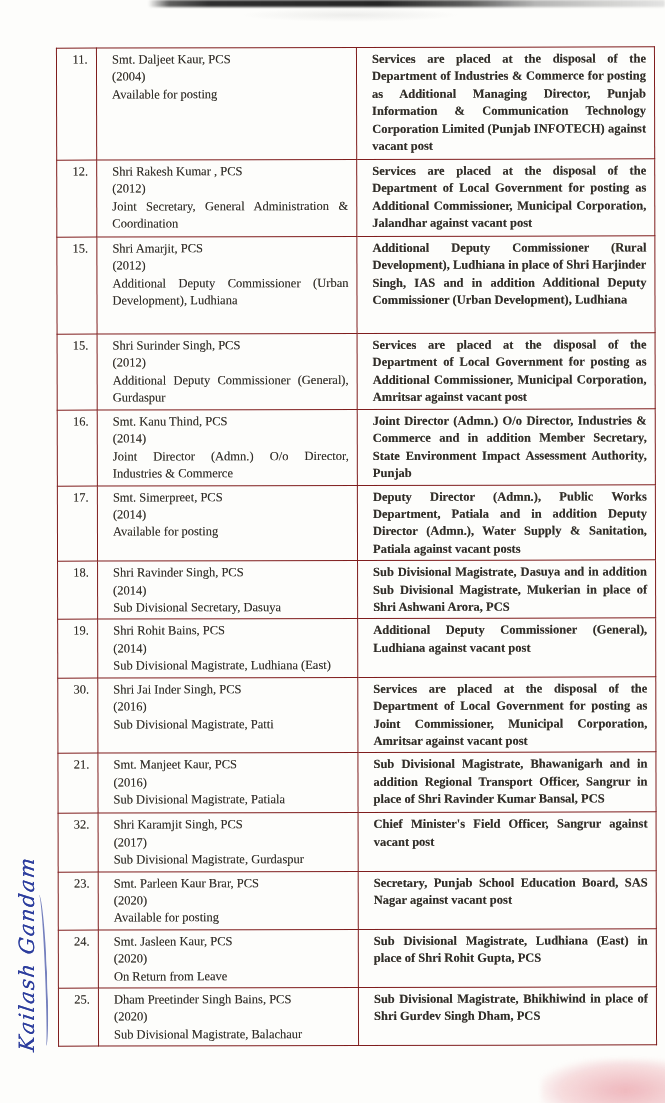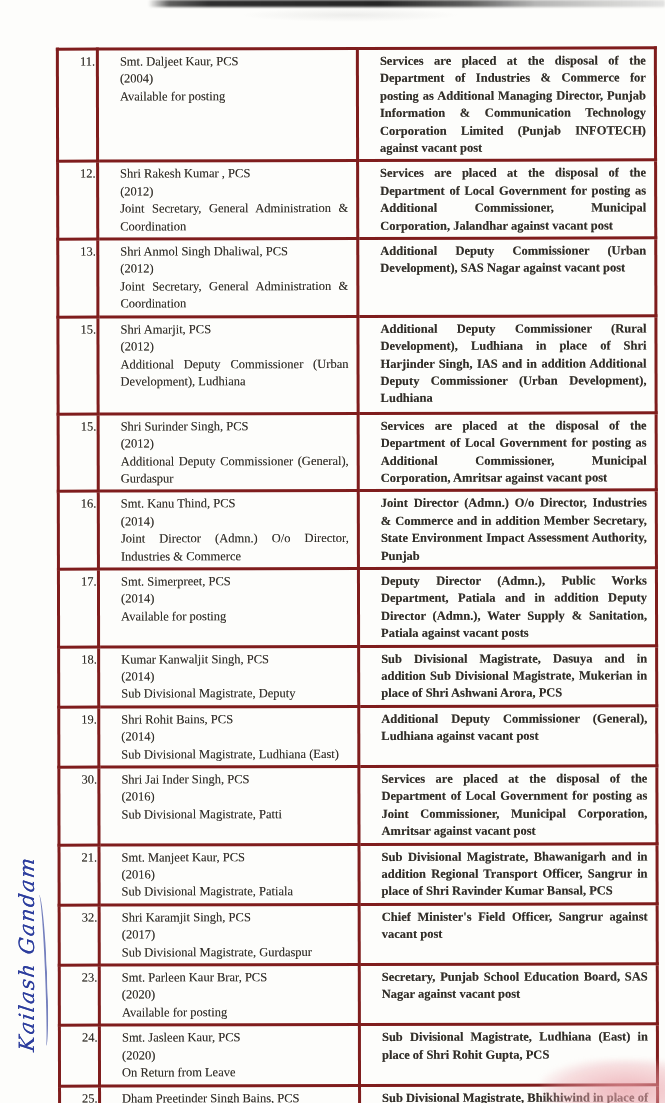--- a/index.html
+++ b/index.html
@@ -63,23 +63,23 @@
     width: 598px;
     border-collapse: collapse;
     table-layout: fixed;
     transform: rotate(-0.12deg);
     color: #312e29;
     font-size: 12.5px;
     line-height: 17.4px;
     text-shadow: 0 0 0.5px rgba(70,62,52,.55);
   }
   table.orders td {
-    border: 3px solid #7f1d1d;
+    border: 1px solid #7f1d1d;
     vertical-align: top;
-    padding: 3px 8px 2px 21px;
+    padding: 3px 8px 2px 15px;
   }
   td.c-sno { text-align: center; padding-left: 2px; padding-right: 4px; }
   td.c-officer p, td.c-posting p {
     margin: 0;
     text-align: justify;
   }
   td.c-posting { padding-left: 8px; font-weight: bold; }
 </style>
 </head>
 <body>
@@ -112,31 +112,20 @@
     <td class="c-sno">12.</td>
     <td class="c-officer">
             <p>Shri Rakesh Kumar , PCS</p>
             <p>(2012)</p>
             <p>Joint Secretary, General Administration &amp; Coordination</p>
           </td>
     <td class="c-posting">
             <p>Services are placed at the disposal of the Department of Local Government for posting as Additional Commissioner, Municipal Corporation, Jalandhar against vacant post</p>
           </td>
   </tr>
-        <tr style="height: 73px;">
-    <td class="c-sno">13.</td>
-    <td class="c-officer">
-            <p>Shri Anmol Singh Dhaliwal, PCS</p>
-            <p>(2012)</p>
-            <p>Joint Secretary, General Administration &amp; Coordination</p>
-          </td>
-    <td class="c-posting">
-            <p>Additional Deputy Commissioner (Urban Development), SAS Nagar against vacant post</p>
-          </td>
-  </tr>
         <tr style="height: 97px;">
     <td class="c-sno">15.</td>
     <td class="c-officer">
             <p>Shri Amarjit, PCS</p>
             <p>(2012)</p>
             <p>Additional Deputy Commissioner (Urban Development), Ludhiana</p>
           </td>
     <td class="c-posting">
             <p>Additional Deputy Commissioner (Rural Development), Ludhiana in place of Shri Harjinder Singh, IAS and in addition Additional Deputy Commissioner (Urban Development), Ludhiana</p>
           </td>
@@ -170,23 +159,23 @@
             <p>(2014)</p>
             <p>Available for posting</p>
           </td>
     <td class="c-posting">
             <p>Deputy Director (Admn.), Public Works Department, Patiala and in addition Deputy Director (Admn.), Water Supply &amp; Sanitation, Patiala against vacant posts</p>
           </td>
   </tr>
         <tr style="height: 58px;">
     <td class="c-sno">18.</td>
     <td class="c-officer">
-            <p>Kumar Kanwaljit Singh, PCS</p>
-            <p>(2014)</p>
-            <p>Sub Divisional Magistrate, Deputy</p>
+            <p>Shri Ravinder Singh, PCS</p>
+            <p>(2014)</p>
+            <p>Sub Divisional Secretary, Dasuya</p>
           </td>
     <td class="c-posting">
             <p>Sub Divisional Magistrate, Dasuya and in addition Sub Divisional Magistrate, Mukerian in place of Shri Ashwani Arora, PCS</p>
           </td>
   </tr>
         <tr style="height: 57px;">
     <td class="c-sno">19.</td>
     <td class="c-officer">
             <p>Shri Rohit Bains, PCS</p>
             <p>(2014)</p>

